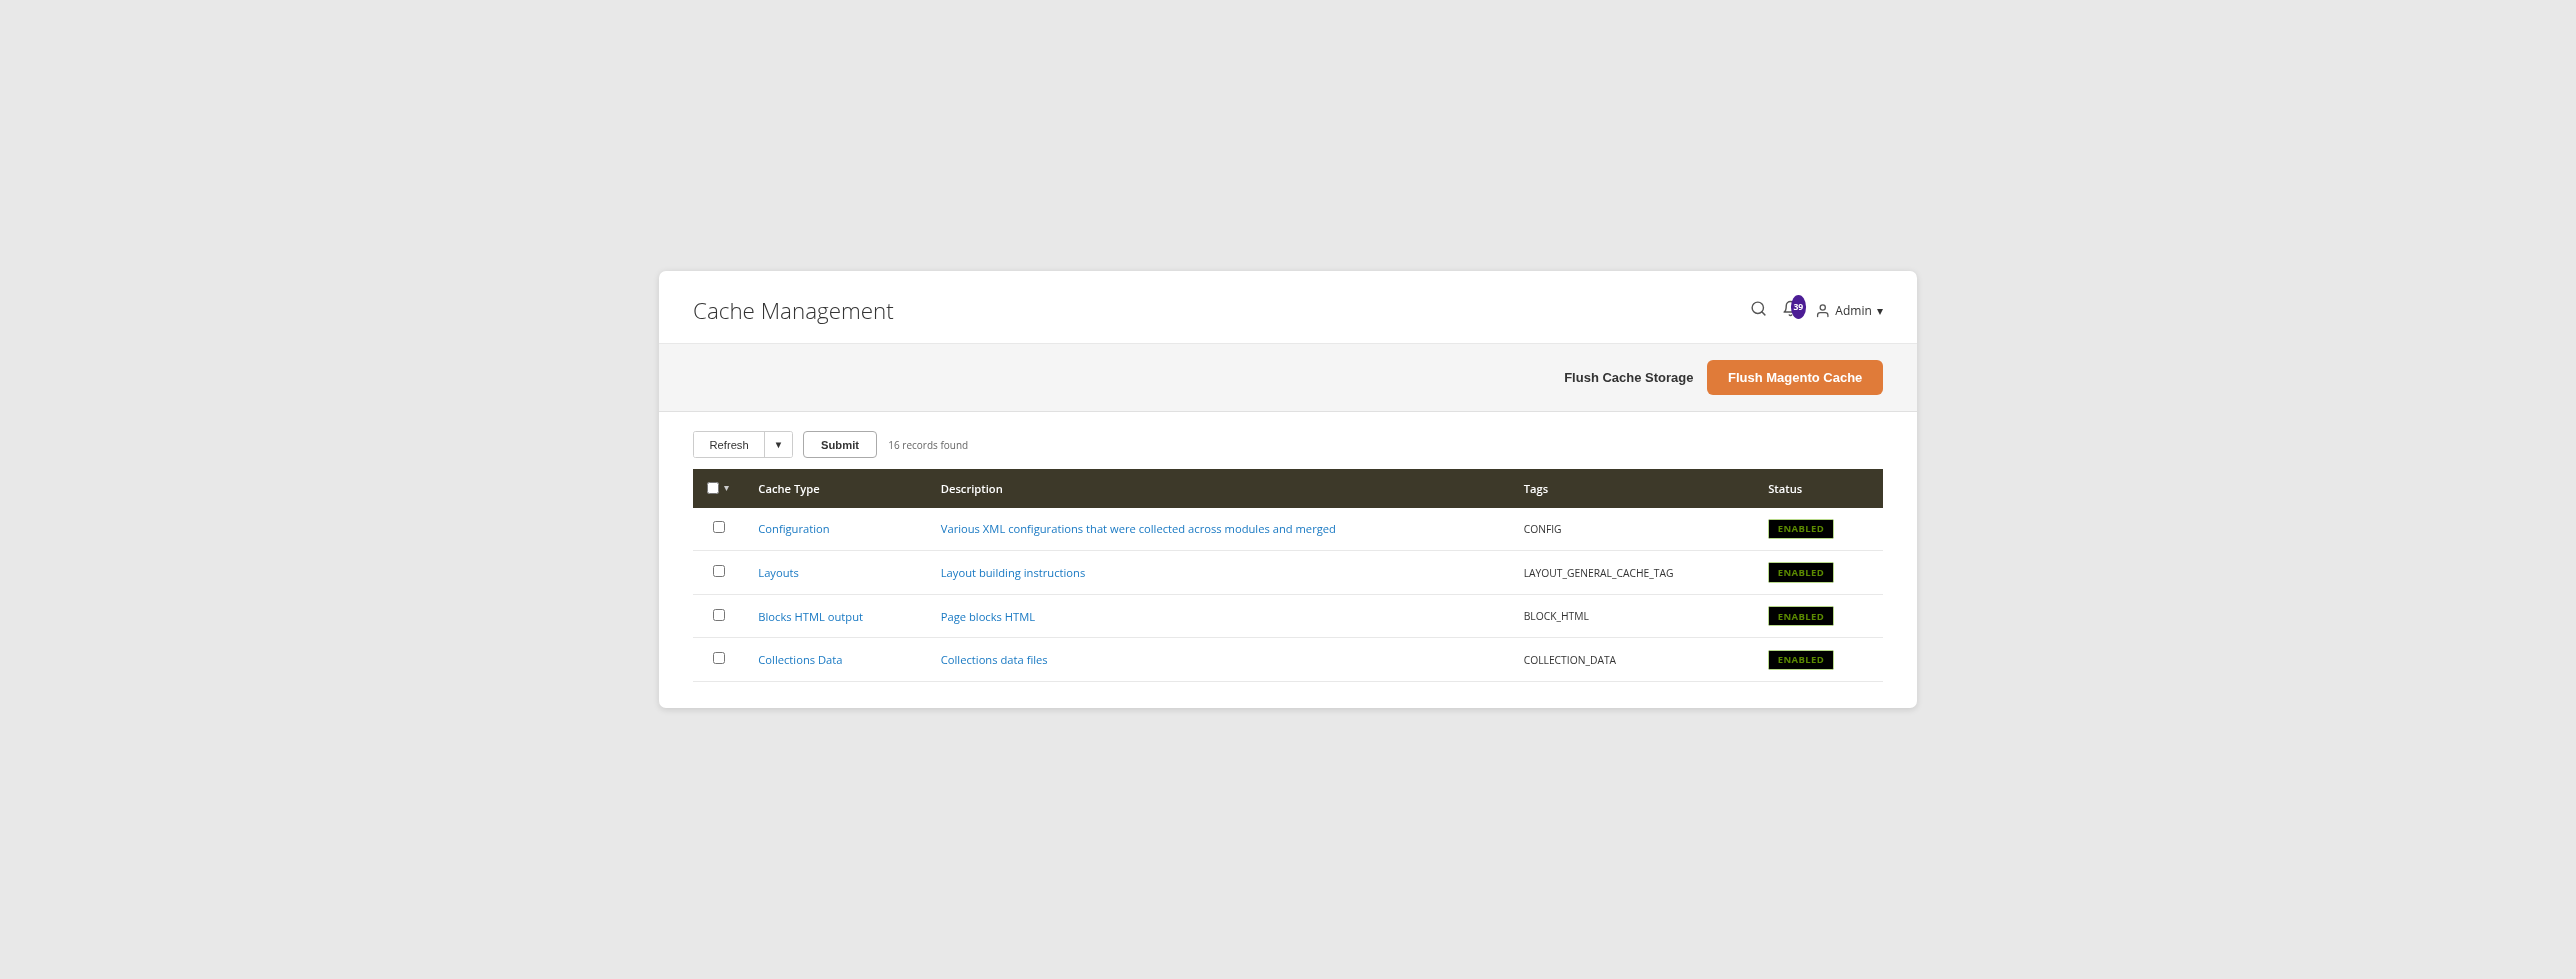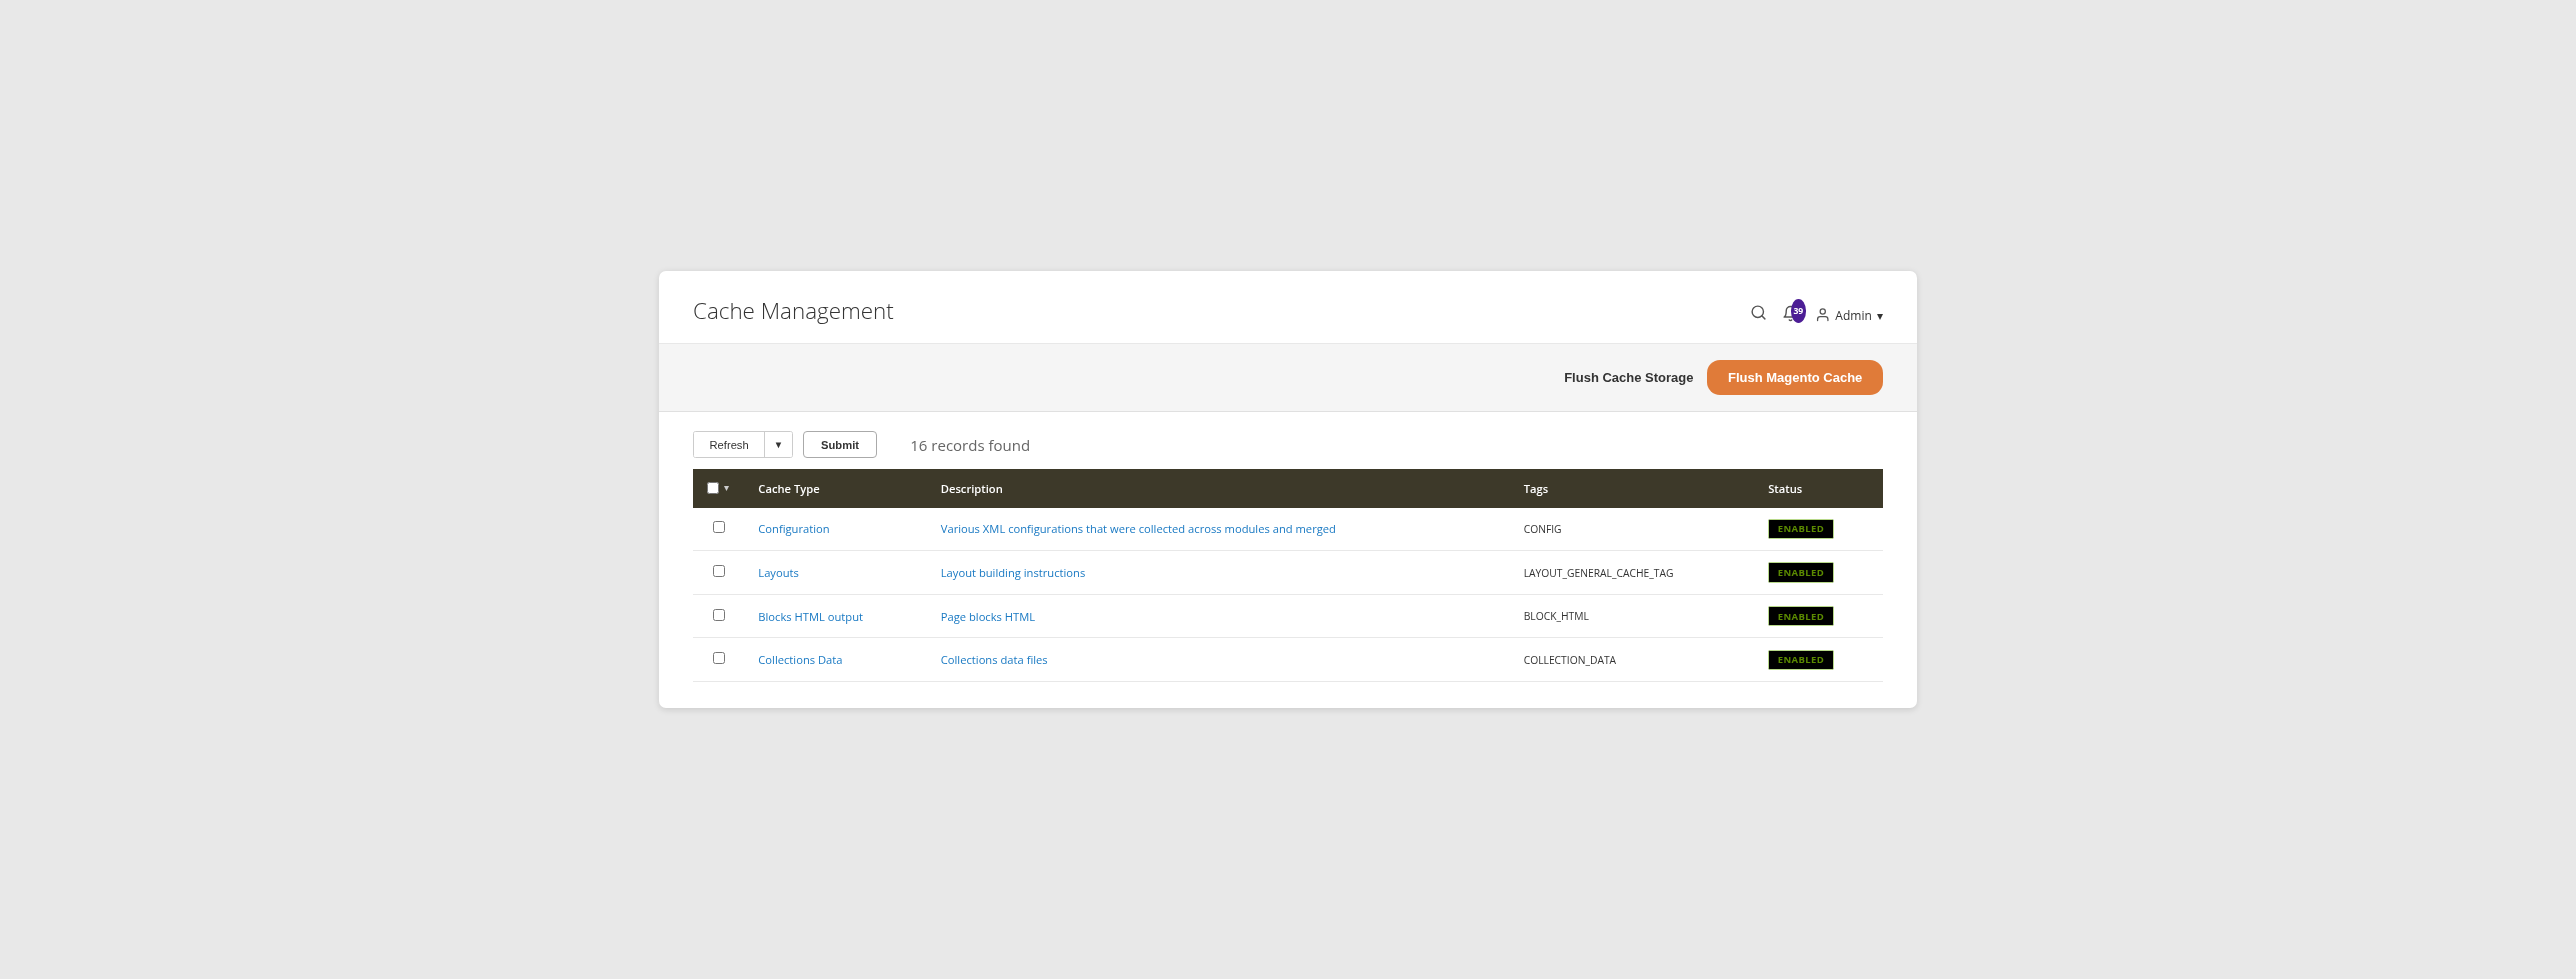--- a/index.html
+++ b/index.html
@@ -19,21 +19,21 @@
       border-radius: 6.9px;
       box-shadow: 0 1.7px 6.9px rgba(0,0,0,0.12);
       width: 100%;
       max-width: 1258px;
       padding: 0 0 26px 0;
       overflow: hidden;
     }
     
     .page-header {
       display: flex;
-      align-items: flex-end;
+      align-items: center;
       justify-content: space-between;
       padding: 24px 34px 17px 34px;
       border-bottom: 0.9px solid #e8e8e8;
     }
     .page-title {
       font-size: 22.4px;
       font-weight: 300;
       color: #333;
     }
     .header-actions {
@@ -89,21 +89,21 @@
       color: #333;
       font-size: 13px;
       font-weight: 600;
       cursor: pointer;
       padding: 6.9px 0;
     }
     .btn-flush-magento {
       background: #e07b39;
       color: #fff;
       border: none;
-      border-radius: 13px;
+      border-radius: 6px;
       font-size: 13px;
       font-weight: 600;
       padding: 10.3px 20.7px;
       cursor: pointer;
     }
     
     .toolbar {
       padding: 19px 34px 10.3px 34px;
       display: flex;
       align-items: center;
@@ -138,22 +138,22 @@
       border: 0.9px solid #aaa;
       border-radius: 4px;
       padding: 6.9px 17px;
       font-size: 11.2px;
       font-weight: 600;
       color: #333;
       cursor: pointer;
     }
     .records-found {
       color: #666;
-      font-size: 15px;
-      margin-left: 23px;
+      font-size: 10px;
+      margin-left: 1px;
     }
     
     .table-container {
       padding: 0 34px;
     }
     table {
       width: 100%;
       border-collapse: collapse;
     }
     thead tr {

